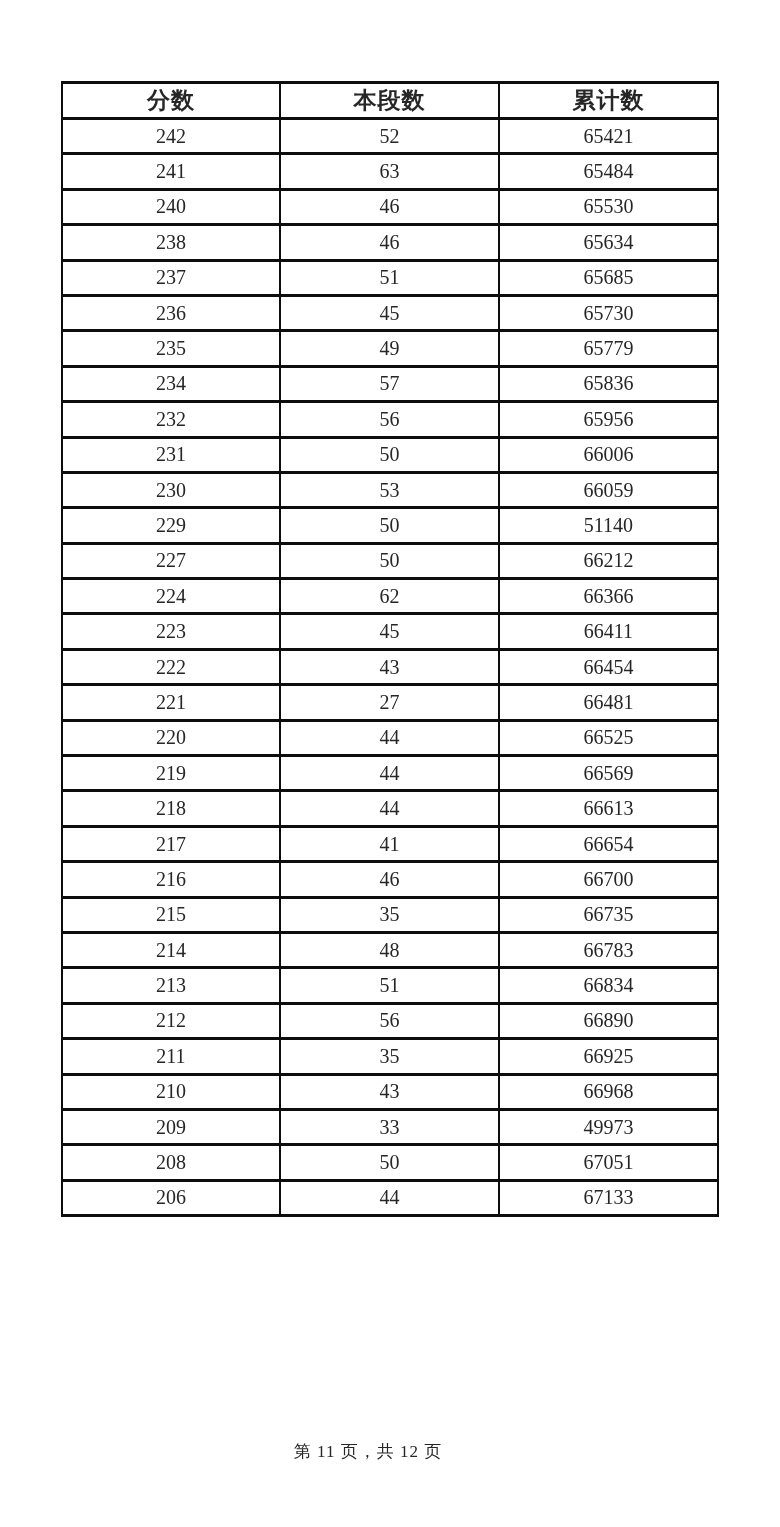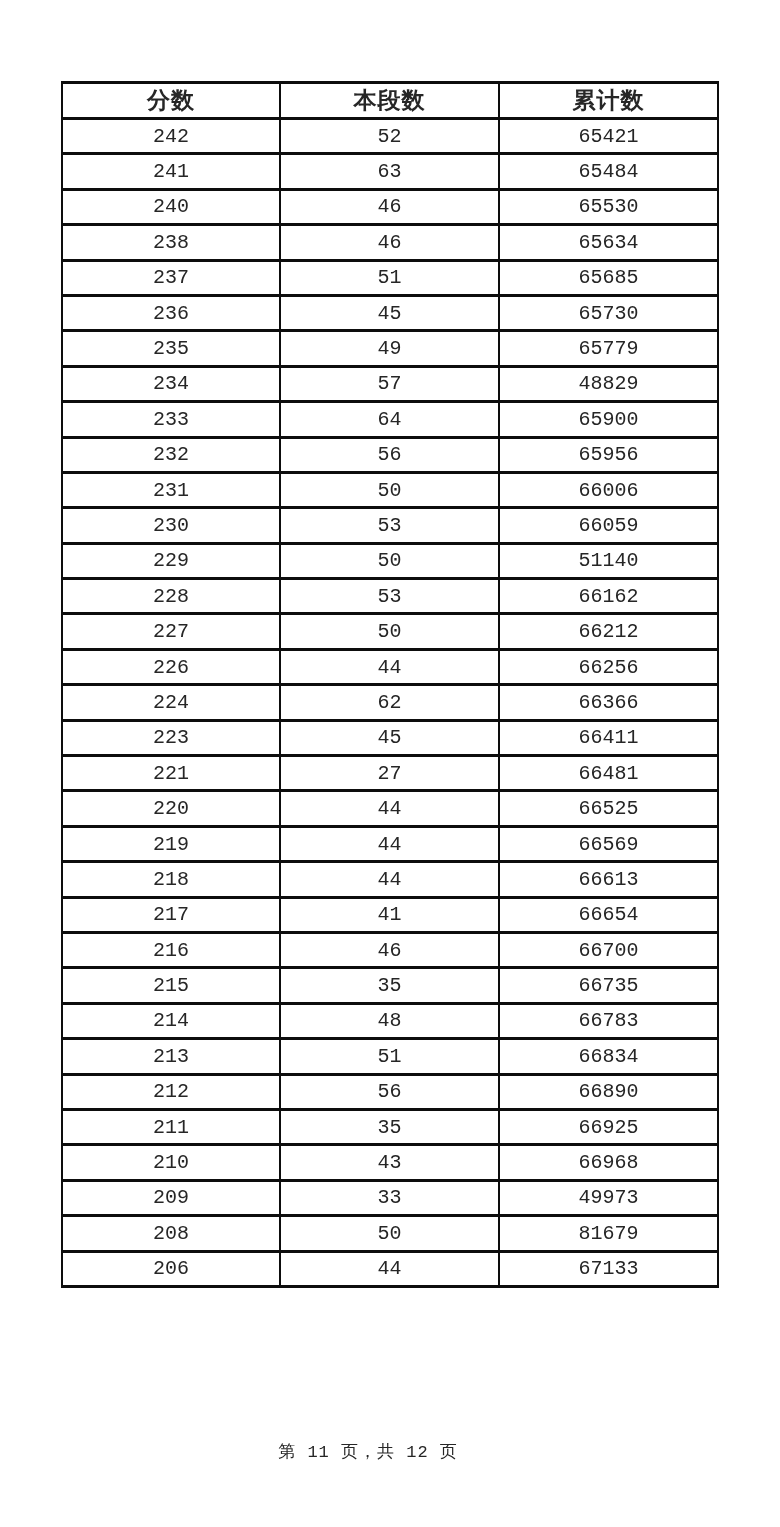--- a/index.html
+++ b/index.html
@@ -11,21 +11,20 @@
     height: 1527px;
     background: #ffffff;
     position: relative;
     font-family: "Liberation Serif", "DejaVu Serif", serif;
     color: #262626;
   }
   .doc-page {
     position: absolute;
     inset: 0;
     background: #ffffff;
-    font-family: Liberation Mono, monospace;
   }
   table.score-table {
     position: absolute;
     left: 61px;
     top: 81px;
     width: 656px;
     border-collapse: collapse;
     table-layout: fixed;
   }
   table.score-table th,
@@ -112,26 +111,21 @@
           <td>65730</td>
         </tr>
         <tr>
           <td>235</td>
           <td>49</td>
           <td>65779</td>
         </tr>
         <tr>
           <td>234</td>
           <td>57</td>
-          <td>48829</td>
-        </tr>
-        <tr>
-          <td>233</td>
-          <td>64</td>
-          <td>65900</td>
+          <td>65836</td>
         </tr>
         <tr>
           <td>232</td>
           <td>56</td>
           <td>65956</td>
         </tr>
         <tr>
           <td>231</td>
           <td>50</td>
           <td>66006</td>
@@ -140,45 +134,40 @@
           <td>230</td>
           <td>53</td>
           <td>66059</td>
         </tr>
         <tr>
           <td>229</td>
           <td>50</td>
           <td>51140</td>
         </tr>
         <tr>
-          <td>228</td>
-          <td>53</td>
-          <td>66162</td>
-        </tr>
-        <tr>
           <td>227</td>
           <td>50</td>
           <td>66212</td>
-        </tr>
-        <tr>
-          <td>226</td>
-          <td>44</td>
-          <td>66256</td>
         </tr>
         <tr>
           <td>224</td>
           <td>62</td>
           <td>66366</td>
         </tr>
         <tr>
           <td>223</td>
           <td>45</td>
           <td>66411</td>
         </tr>
         <tr>
+          <td>222</td>
+          <td>43</td>
+          <td>66454</td>
+        </tr>
+        <tr>
           <td>221</td>
           <td>27</td>
           <td>66481</td>
         </tr>
         <tr>
           <td>220</td>
           <td>44</td>
           <td>66525</td>
         </tr>
         <tr>
@@ -232,21 +221,21 @@
           <td>66968</td>
         </tr>
         <tr>
           <td>209</td>
           <td>33</td>
           <td>49973</td>
         </tr>
         <tr>
           <td>208</td>
           <td>50</td>
-          <td>81679</td>
+          <td>67051</td>
         </tr>
         <tr>
           <td>206</td>
           <td>44</td>
           <td>67133</td>
         </tr>
       </tbody>
   </table>
 
   <div class="page-footer">第 11 页，共 12 页</div>

